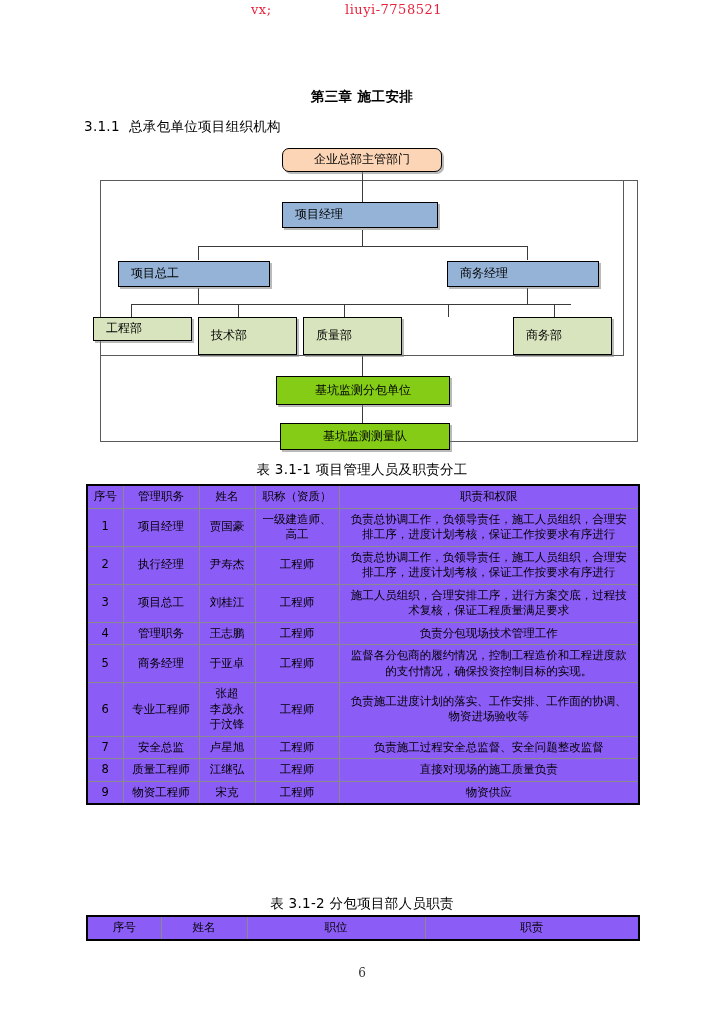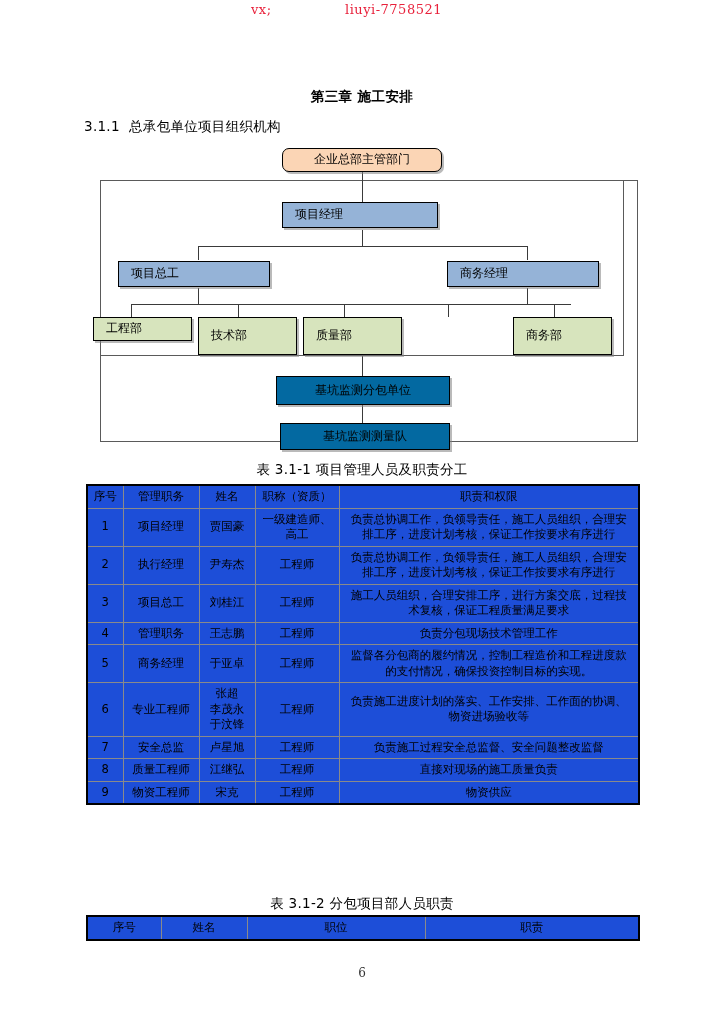--- a/index.html
+++ b/index.html
@@ -76,21 +76,21 @@
     line-height: 1.1;
     display: flex;
     align-items: center;
     white-space: nowrap;
   }
   .node.center { justify-content: center; }
   .node.left { justify-content: flex-start; padding-left: 12px; }
   .n-peach { background: #fbd5b5; border-radius: 7px; }
   .n-blue  { background: #95b3d7; }
   .n-green { background: #d7e4bd; }
-  .n-cyan  { background: #0369a1; }
+  .n-cyan  { background: #84cc16; }
 
   .conn { position: absolute; background: #3a3a3a; }
   .conn.v { width: 1px; }
   .conn.h { height: 1px; }
 
   
   .tbl-caption {
     position: absolute;
     left: 0; width: 100%;
     text-align: center;
@@ -99,21 +99,21 @@
   }
   #cap-1 { top: 461px; }
   #cap-2 { top: 895px; }
 
   
   table.doc {
     position: absolute;
     border-collapse: collapse;
     table-layout: fixed;
     font-size: 11.5px;
-    background: #1d4ed8;
+    background: #8b5cf6;
   }
   table.doc td, table.doc th {
     border: 1px solid #8a8a8a;
     padding: 3px 4px;
     vertical-align: middle;
     text-align: center;
     line-height: 1.35;
     font-weight: normal;
   }
   #table-1 { left: 86px; top: 484px; width: 552px; }

